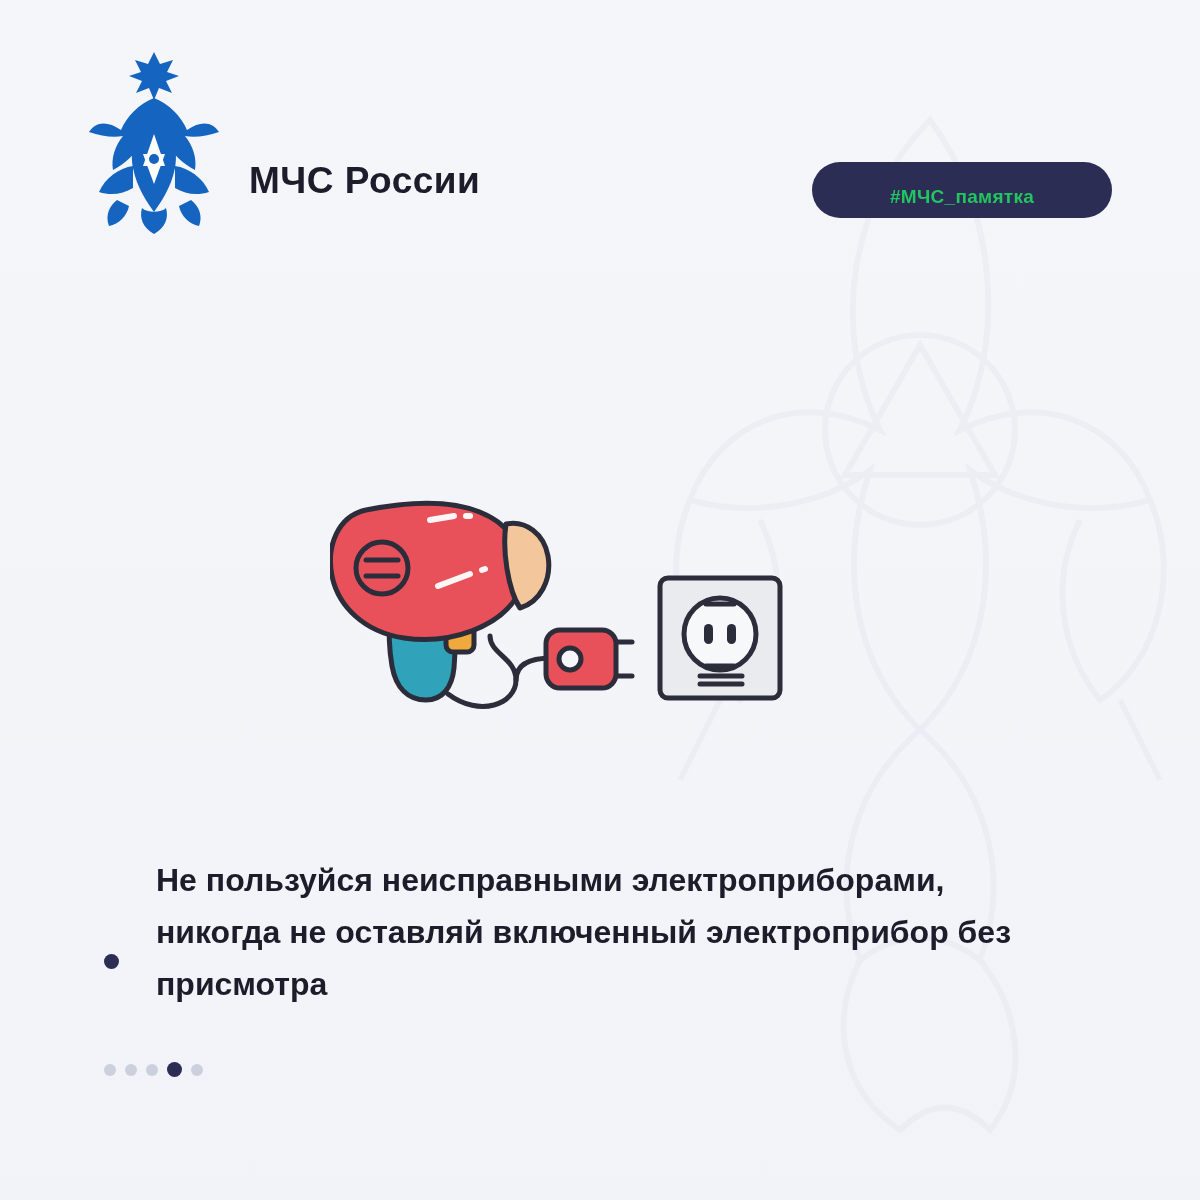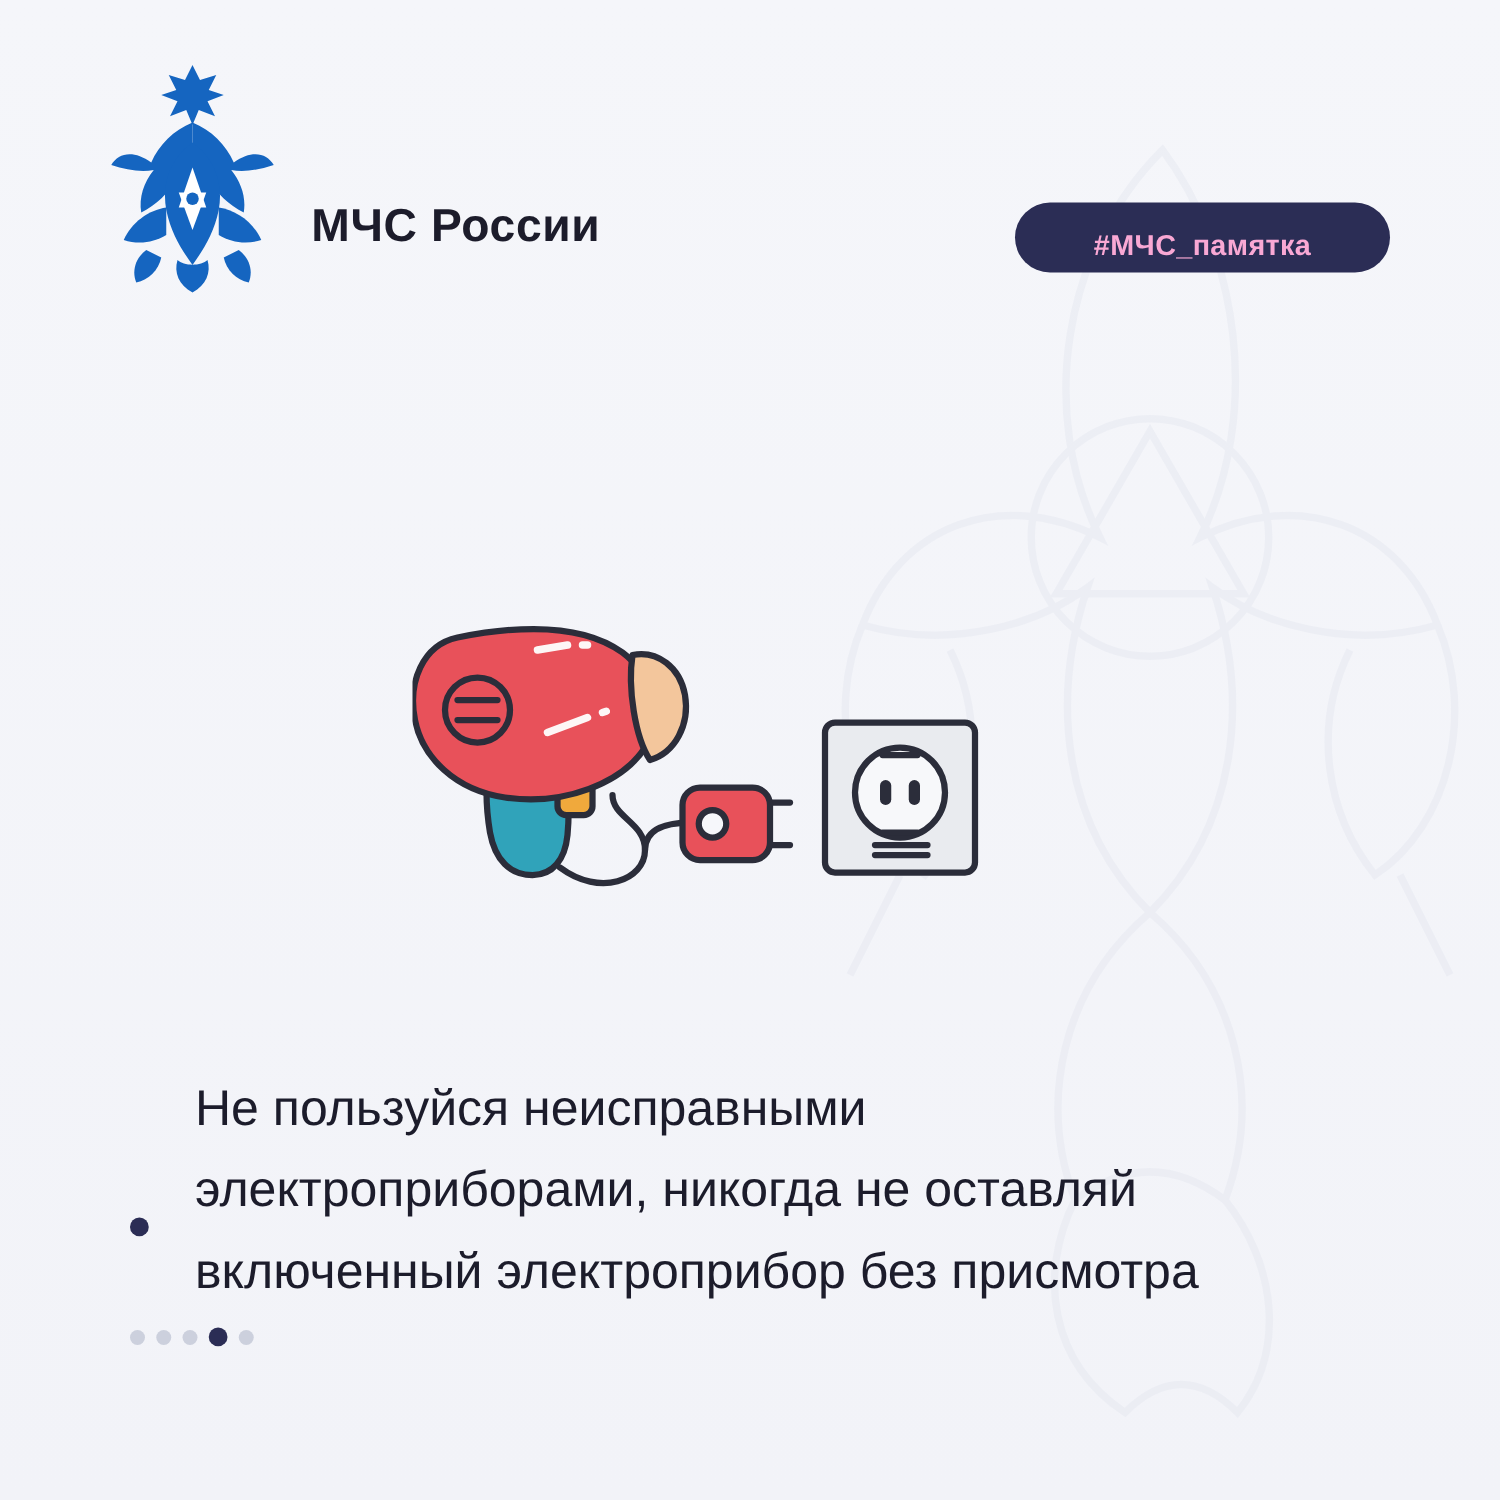--- a/index.html
+++ b/index.html
@@ -64,22 +64,22 @@
     height: 56px;
     background: #2b2d55;
     border-radius: 28px;
     display: flex;
     align-items: center;
     justify-content: center;
     padding: 0 30px;
     box-sizing: border-box;
   }
   .hashtag-pill span {
-    color: #f9a8d4;
-    font-size: 23px;
+    color: #22c55e;
+    font-size: 19px;
     font-weight: bold;
     letter-spacing: 0.3px;
     white-space: nowrap;
     margin-top: 13px;
   }
 
   
   .bullet-row {
     position: absolute;
     display: flex;
@@ -108,22 +108,22 @@
   }
   .bullet-2 {
     left: 104px;
     top: 855px;
     width: 1030px;
     align-items: center;
   }
   .bullet-2 .dot { margin-top: 58px; }
   .bullet-2 .text {
     margin-left: 37px;
-    font-size: 40px;
-    font-weight: normal;
+    font-size: 32px;
+    font-weight: bold;
     color: #1c1c2b;
     line-height: 1.62;
     max-width: 900px;
   }
 
   
   .illustration {
     position: absolute;
     left: 330px;
     top: 490px;

